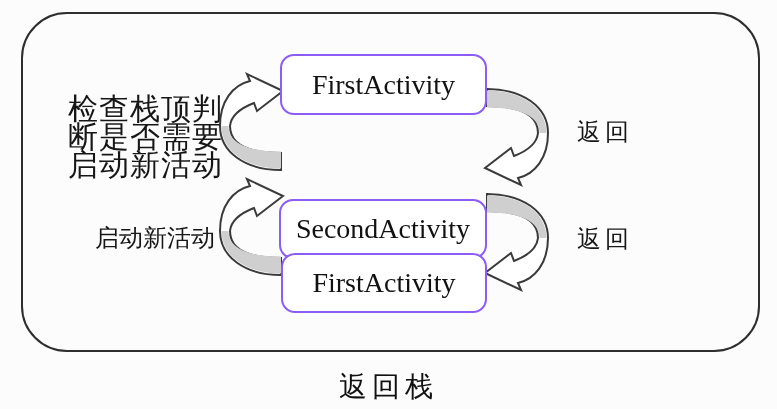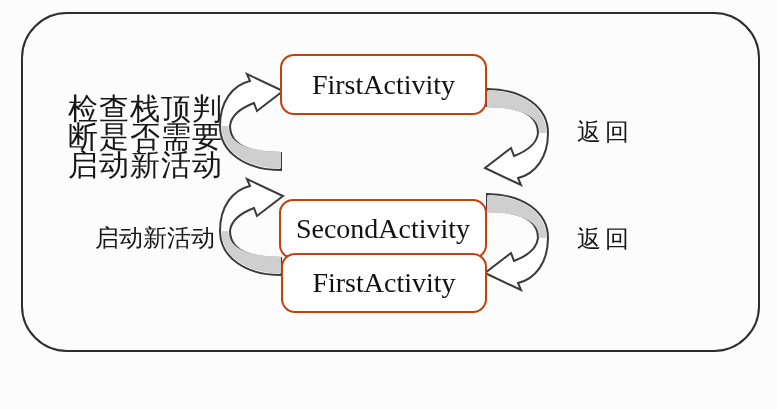--- a/index.html
+++ b/index.html
@@ -30,21 +30,21 @@
     background: transparent;
     z-index: 0;
   }
 
   .node {
     position: absolute;
     display: flex;
     align-items: center;
     justify-content: center;
     background: #ffffff;
-    border: 2px solid #c2410c;
+    border: 2px solid #8b5cf6;
     border-radius: 14px;
     font-size: 28px;
     z-index: 2;
   }
   .node-1 { left: 280px; top: 54px;  width: 207px; height: 61px; }
   .node-2 { left: 279px; top: 155px; width: 208px; height: 60px; margin-top: 44px; }
   .node-3 { left: 281px; top: 253px; width: 206px; height: 60px; }
 
   .lbl {
     position: absolute;
@@ -139,14 +139,15 @@
     <span>FirstActivity</span>
   </div>
 
   <div class="lbl lbl-check">检查栈顶判
 断是否需要
 启动新活动</div>
   <div class="lbl lbl-launch">启动新活动</div>
   <div class="lbl lbl-back-upper">返回</div>
   <div class="lbl lbl-back-lower">返回</div>
 
+  <div class="caption">返回栈</div>
 
 </div>
 
 </body></html>

